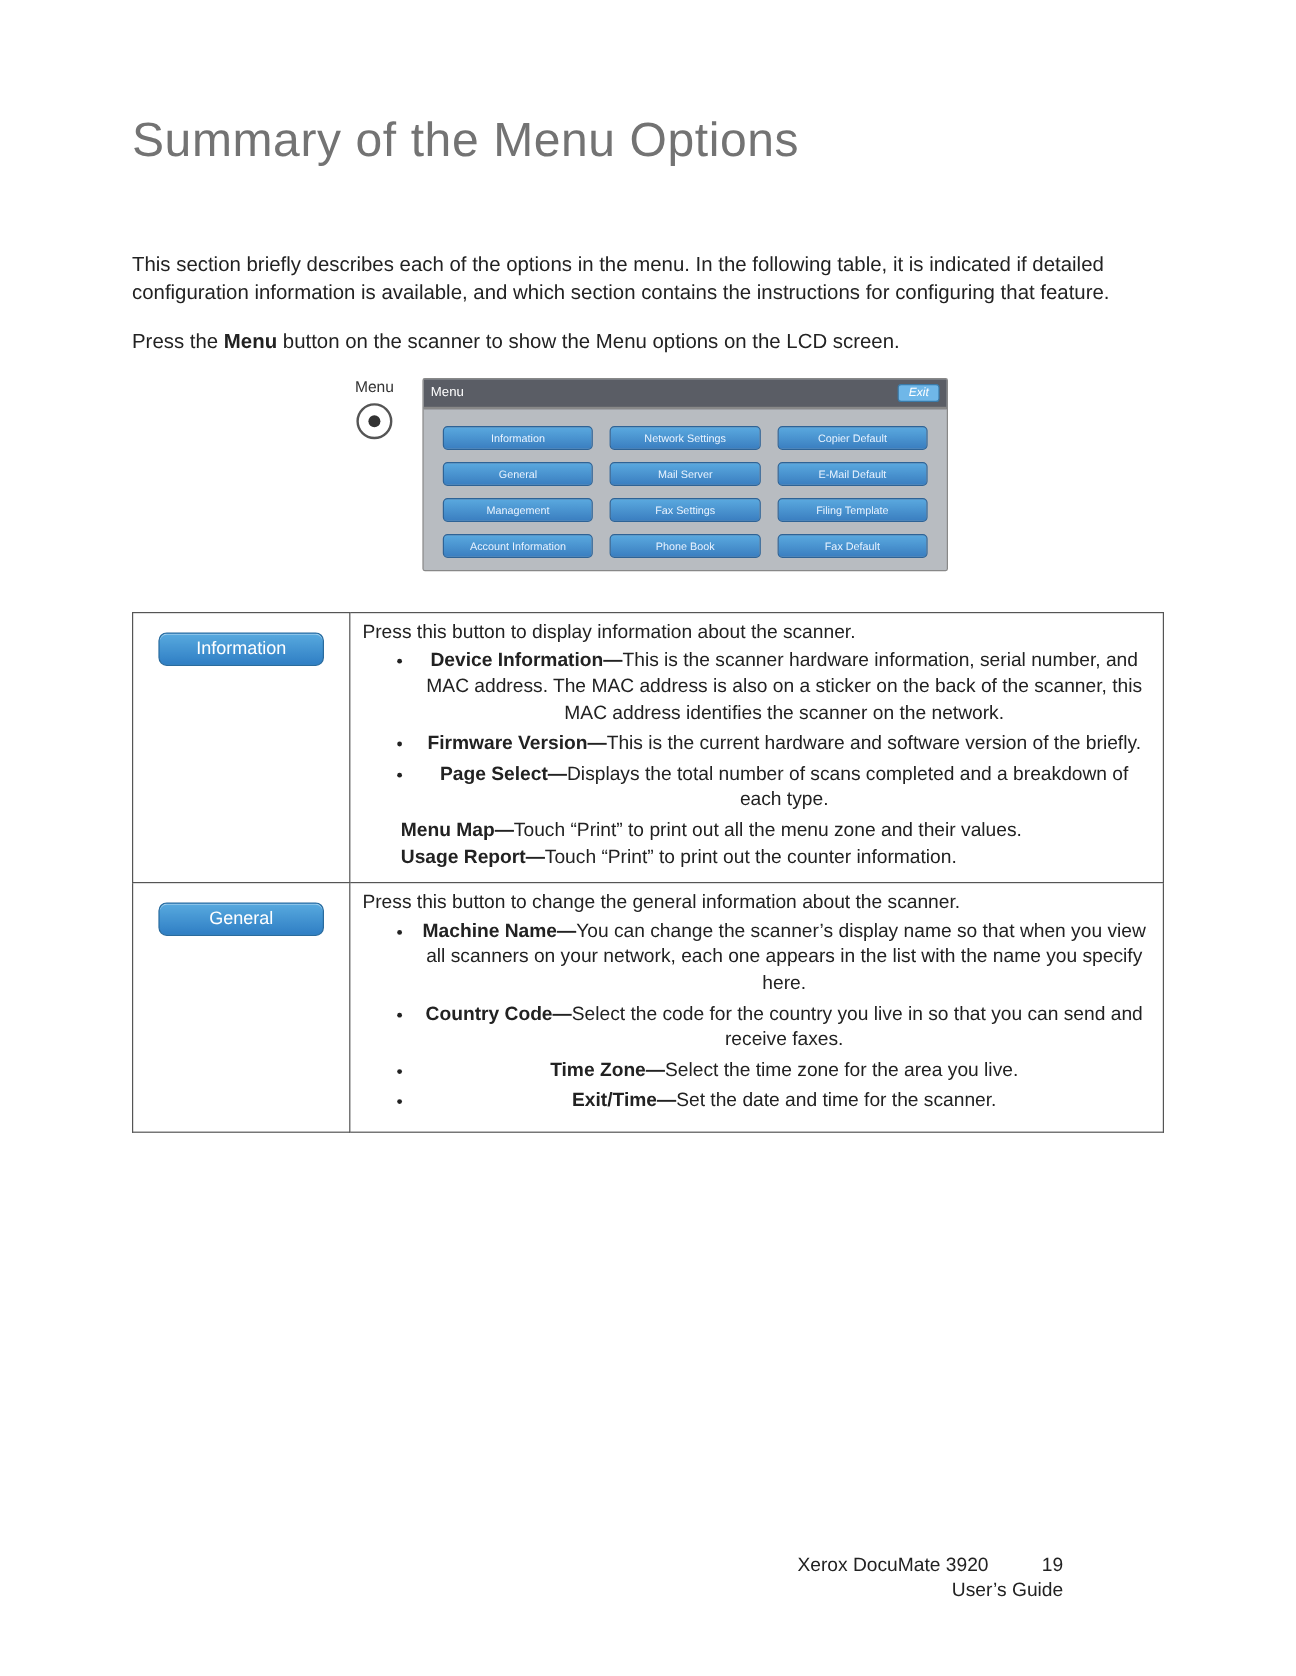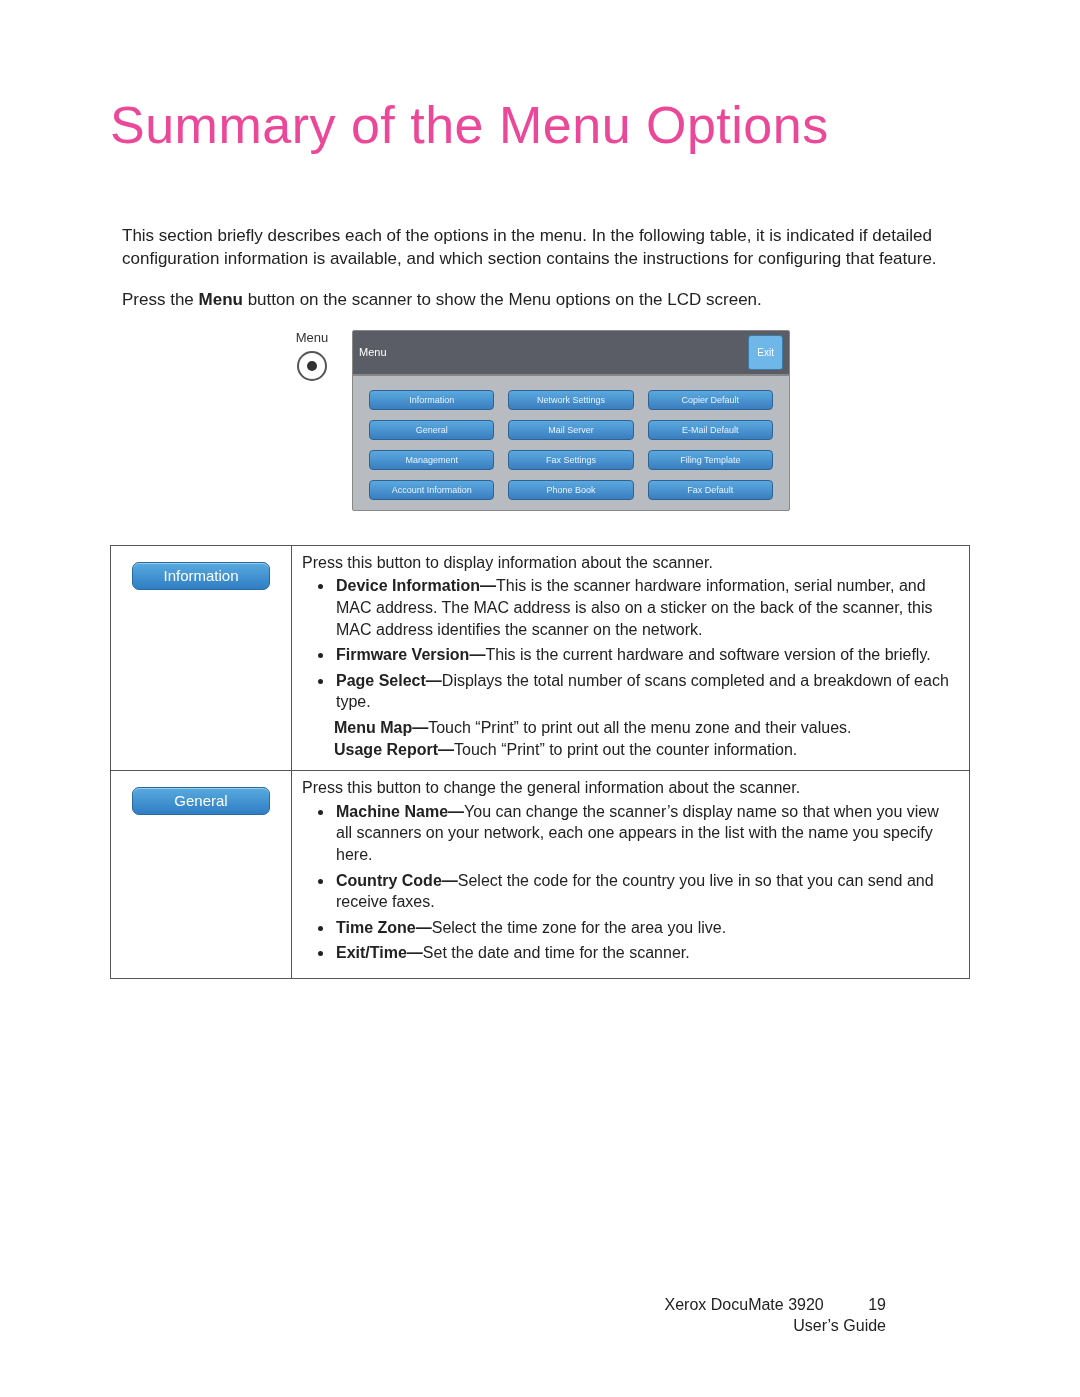--- a/index.html
+++ b/index.html
@@ -8,29 +8,29 @@
     font-family: "Segoe UI", "Lucida Sans", Arial, sans-serif;
     color: #222;
     width: 1080px;
     height: 1397px;
     box-sizing: border-box;
     padding: 95px 110px 40px 110px;
     position: relative;
   }
   h1.title {
     font-weight: 300;
-    font-size: 52px;
-    color: #ec4899;
+    font-size: 40px;
+    color: #737373;
     margin: 0 0 70px 0;
     letter-spacing: 0.5px;
   }
   p.body {
     font-size: 17px;
     line-height: 1.35;
-    margin: 0 0 18px 12px;
+    margin: 0 0 18px 0;
   }
   .bold { font-weight: 700; }
 
   
   .lcd-wrap {
     display: flex;
     gap: 18px;
     margin: 14px auto 34px auto;
     width: 500px;
   }
@@ -64,23 +64,24 @@
     padding: 4px 6px;
     display: flex;
     justify-content: space-between;
     align-items: center;
     border-bottom: 2px solid #888;
   }
   .lcd-exit {
     background: #6fb7e8;
     color: #fff;
     font-size: 10px;
-    padding: 11px 8px;
+    padding: 1px 8px;
     border-radius: 3px;
     border: 1px solid #3a7aa8;
+    font-style: italic;
   }
   .lcd-grid {
     padding: 14px 16px 10px 16px;
     display: grid;
     grid-template-columns: repeat(3, 1fr);
     gap: 10px 14px;
   }
   .lcd-chip {
     background: linear-gradient(#5aa9df,#3a7ec0);
     border: 1px solid #2e6396;
@@ -119,22 +120,23 @@
     font-size: 15px;
     background: linear-gradient(#58aadf,#2f7ec4);
     border: 1px solid #296b9e;
     box-shadow: 0 1px 0 rgba(255,255,255,.4) inset;
   }
   ul.items {
     margin: 2px 0 0 0;
     padding-left: 32px;
   }
   ul.items li {
-    margin: 0 0 4px 0;
+    margin: 0 0 4px 12px;
     padding-left: 2px;
+    text-align: center;
   }
   .term { font-weight: 700; }
 
   
   .footer {
     position: absolute;
     bottom: 60px;
     right: 194px;
     text-align: right;
     font-size: 16px;

